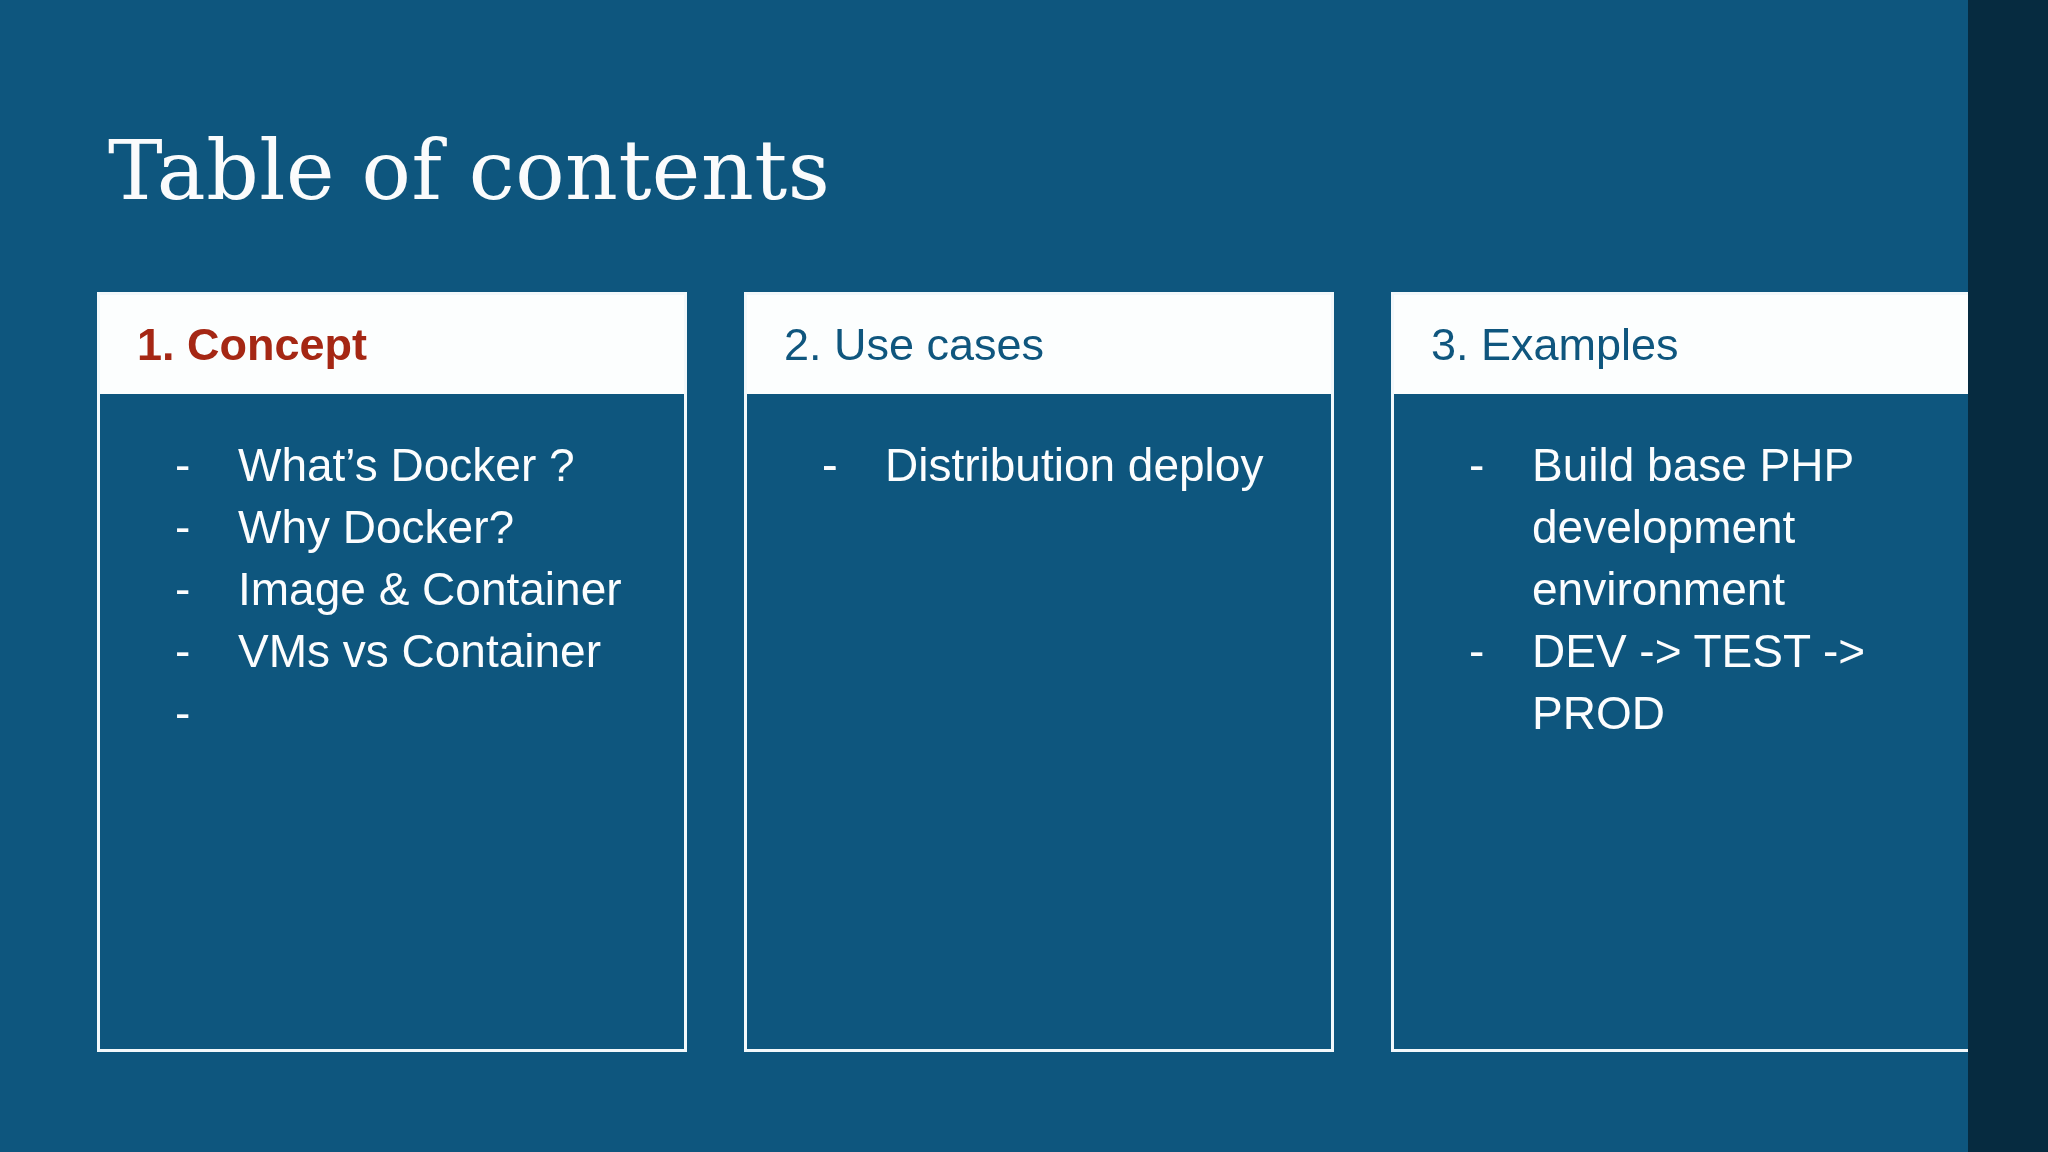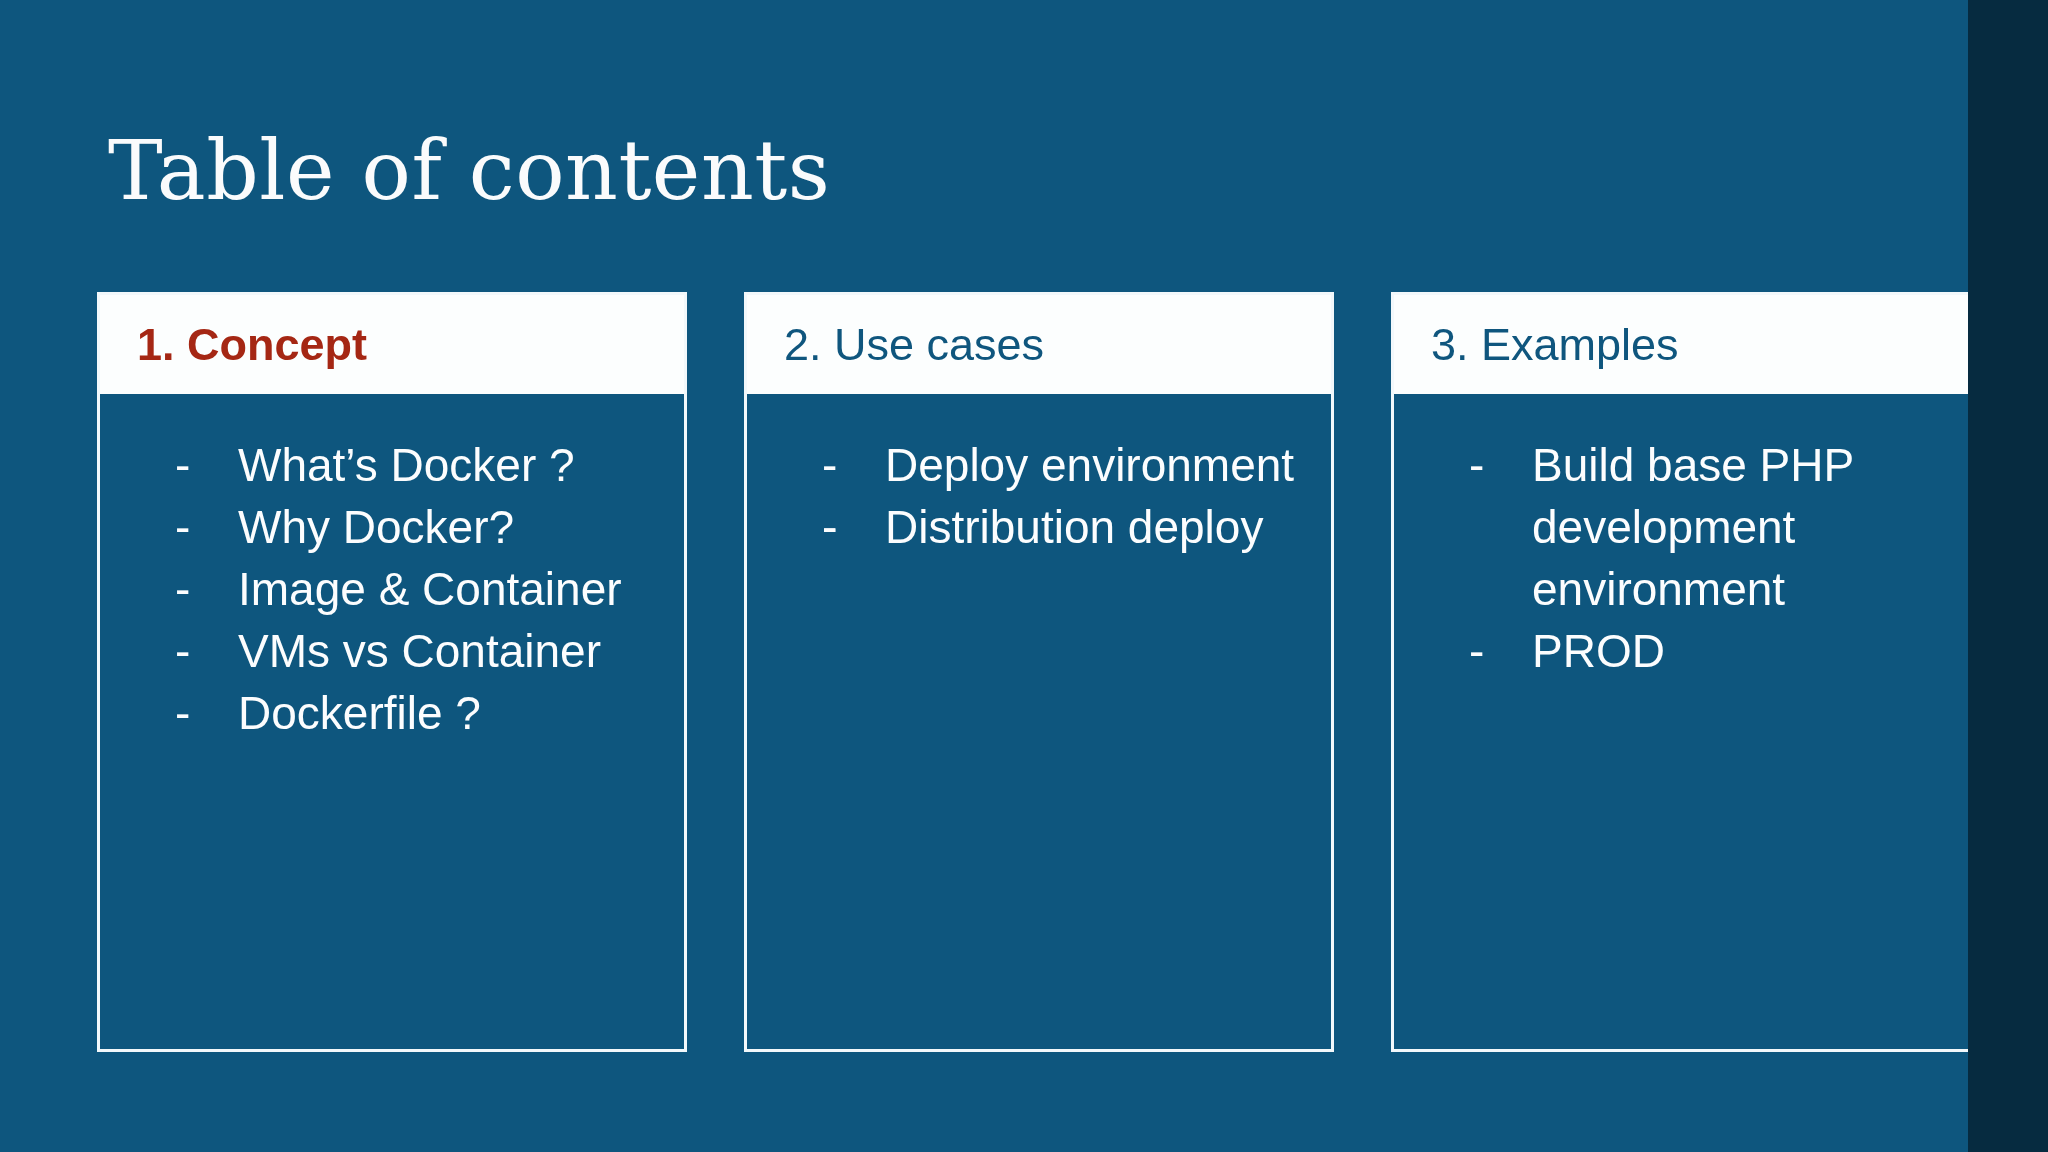--- a/index.html
+++ b/index.html
@@ -98,43 +98,43 @@
   <section class="card highlighted">
     <header class="card-header">
       <span class="card-title">1. Concept</span>
     </header>
     <div class="card-body">
       <ul class="card-list">
             <li class="item"><span class="dash">-</span><span class="item-text"><span class="line">What’s Docker ?</span></span></li>
             <li class="item"><span class="dash">-</span><span class="item-text"><span class="line">Why Docker?</span></span></li>
             <li class="item"><span class="dash">-</span><span class="item-text"><span class="line">Image &amp; Container</span></span></li>
             <li class="item"><span class="dash">-</span><span class="item-text"><span class="line">VMs vs Container</span></span></li>
-            <li class="item"><span class="dash">-</span><span class="item-text"><span class="line">Dockerfile ?</span></span></li>
+            <li class="item"><span class="dash">-</span></li>
           </ul>
     </div>
   </section>
 
   <section class="card">
     <header class="card-header">
       <span class="card-title">2. Use cases</span>
     </header>
     <div class="card-body">
       <ul class="card-list">
-            <li class="item"><span class="dash">-</span><span class="item-text"><span class="line">Deploy environment</span></span></li>
+            <li class="item"><span class="dash">-</span></li>
             <li class="item"><span class="dash">-</span></li>
             <li class="item"><span class="dash">-</span><span class="item-text"><span class="line">Distribution deploy</span></span></li>
           </ul>
     </div>
   </section>
 
   <section class="card">
     <header class="card-header">
       <span class="card-title">3. Examples</span>
     </header>
     <div class="card-body">
       <ul class="card-list">
             <li class="item"><span class="dash">-</span><span class="item-text"><span class="line">Build base PHP</span><span class="line">development</span><span class="line">environment</span></span></li>
-            <li class="item"><span class="dash">-</span><span class="item-text"><span class="line">PROD</span></span></li>
+            <li class="item"><span class="dash">-</span><span class="item-text"><span class="line">DEV -&gt; TEST -&gt;</span><span class="line">PROD</span></span></li>
           </ul>
     </div>
   </section>
 </div>
 </div>
 
 </body></html>

